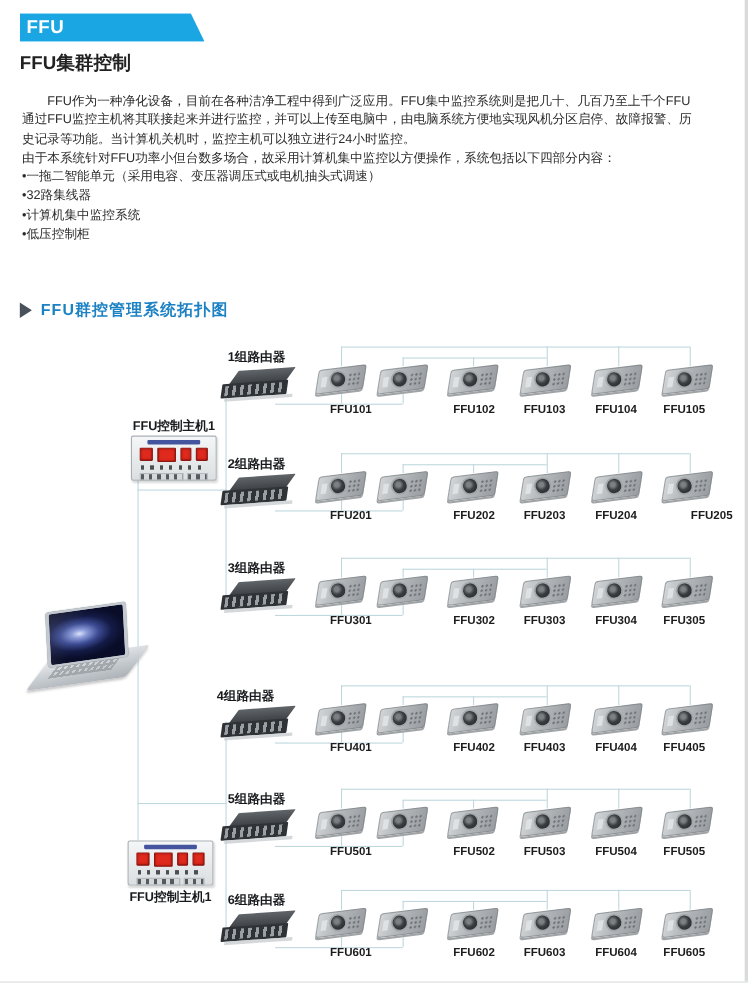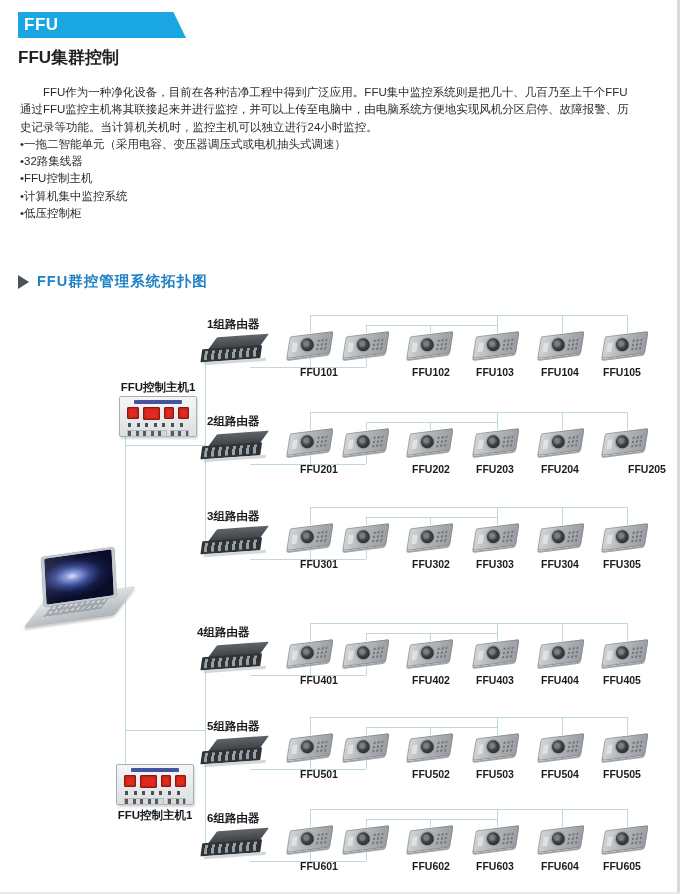--- a/index.html
+++ b/index.html
@@ -92,23 +92,23 @@
 
 <div id="page">
   <div class="banner">
     <span>FFU</span>
   </div>
   <div class="intro-title">FFU集群控制</div>
   <div id="intro-lines">
       <div class="body-line">FFU作为一种净化设备，目前在各种洁净工程中得到广泛应用。FFU集中监控系统则是把几十、几百乃至上千个FFU</div>
       <div class="body-line">通过FFU监控主机将其联接起来并进行监控，并可以上传至电脑中，由电脑系统方便地实现风机分区启停、故障报警、历</div>
       <div class="body-line">史记录等功能。当计算机关机时，监控主机可以独立进行24小时监控。</div>
+      <div class="body-line">由于本系统针对FFU功率小但台数多场合，故采用计算机集中监控以方便操作，系统包括以下四部分内容：</div>
       <div class="body-line">•一拖二智能单元（采用电容、变压器调压式或电机抽头式调速）</div>
       <div class="body-line">•32路集线器</div>
-      <div class="body-line">•FFU控制主机</div>
       <div class="body-line">•计算机集中监控系统</div>
       <div class="body-line">•低压控制柜</div>
     </div>
 
   <div class="topo-heading">
     <span class="tri-icon"></span>
     <b>FFU群控管理系统拓扑图</b>
   </div>
 
   <div id="diagram">

